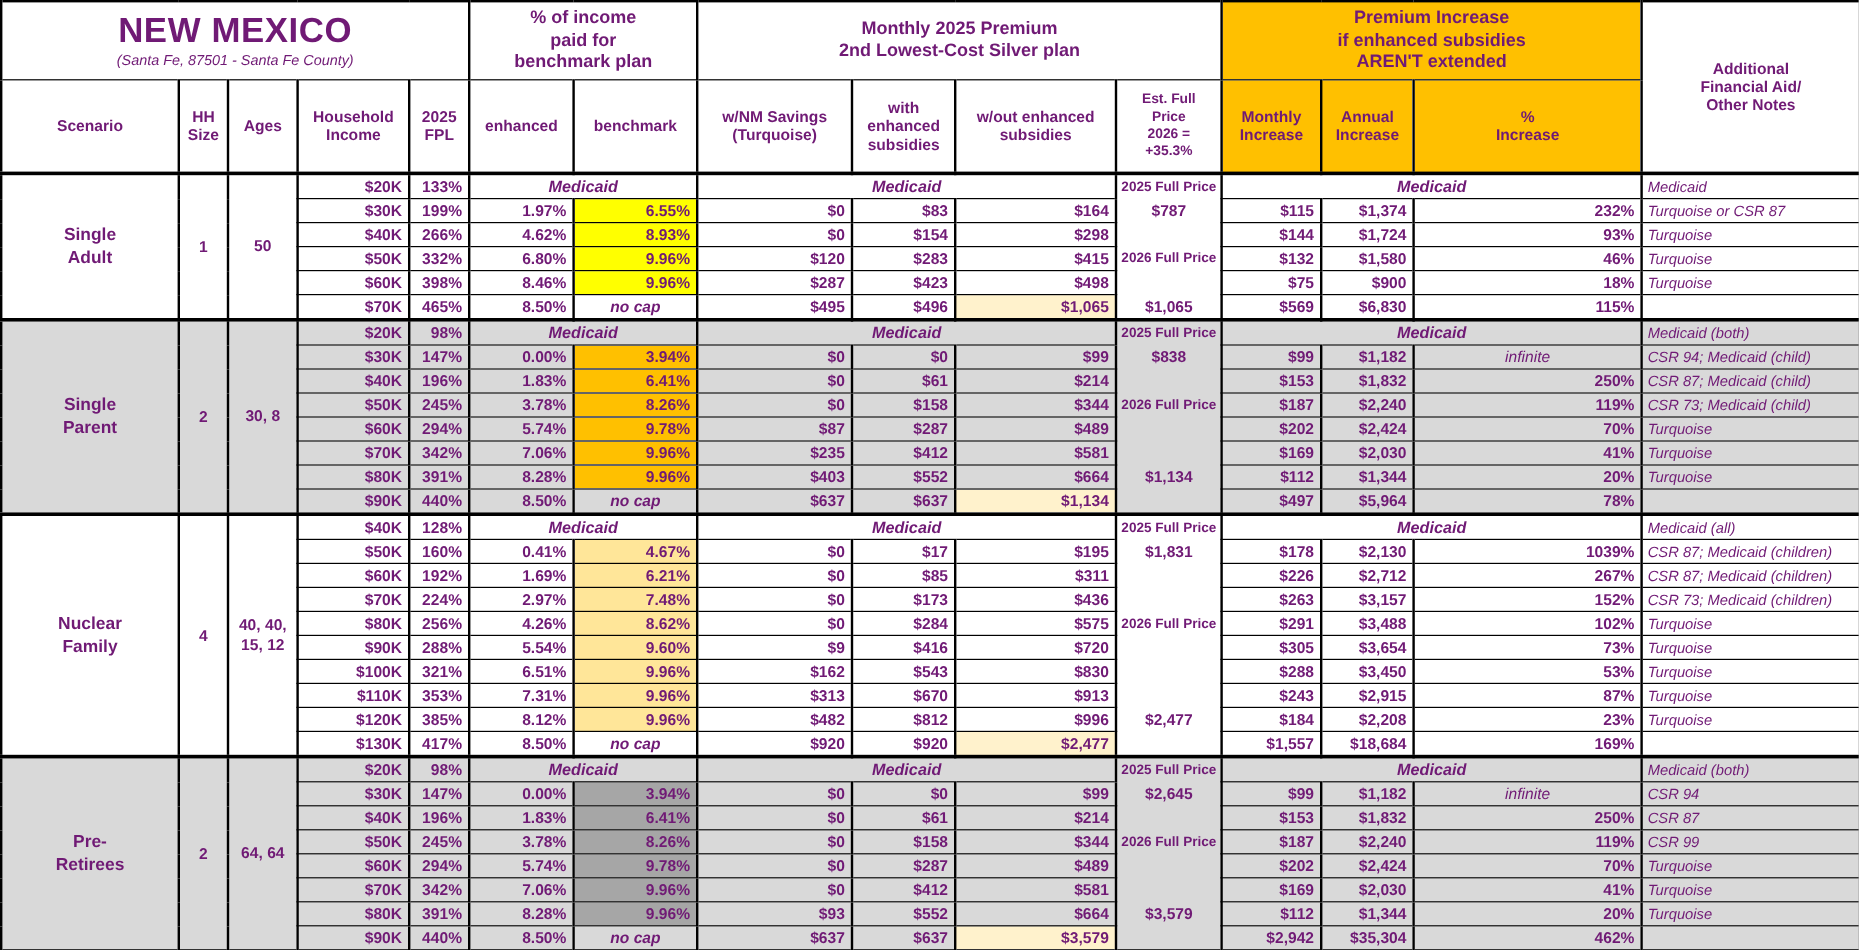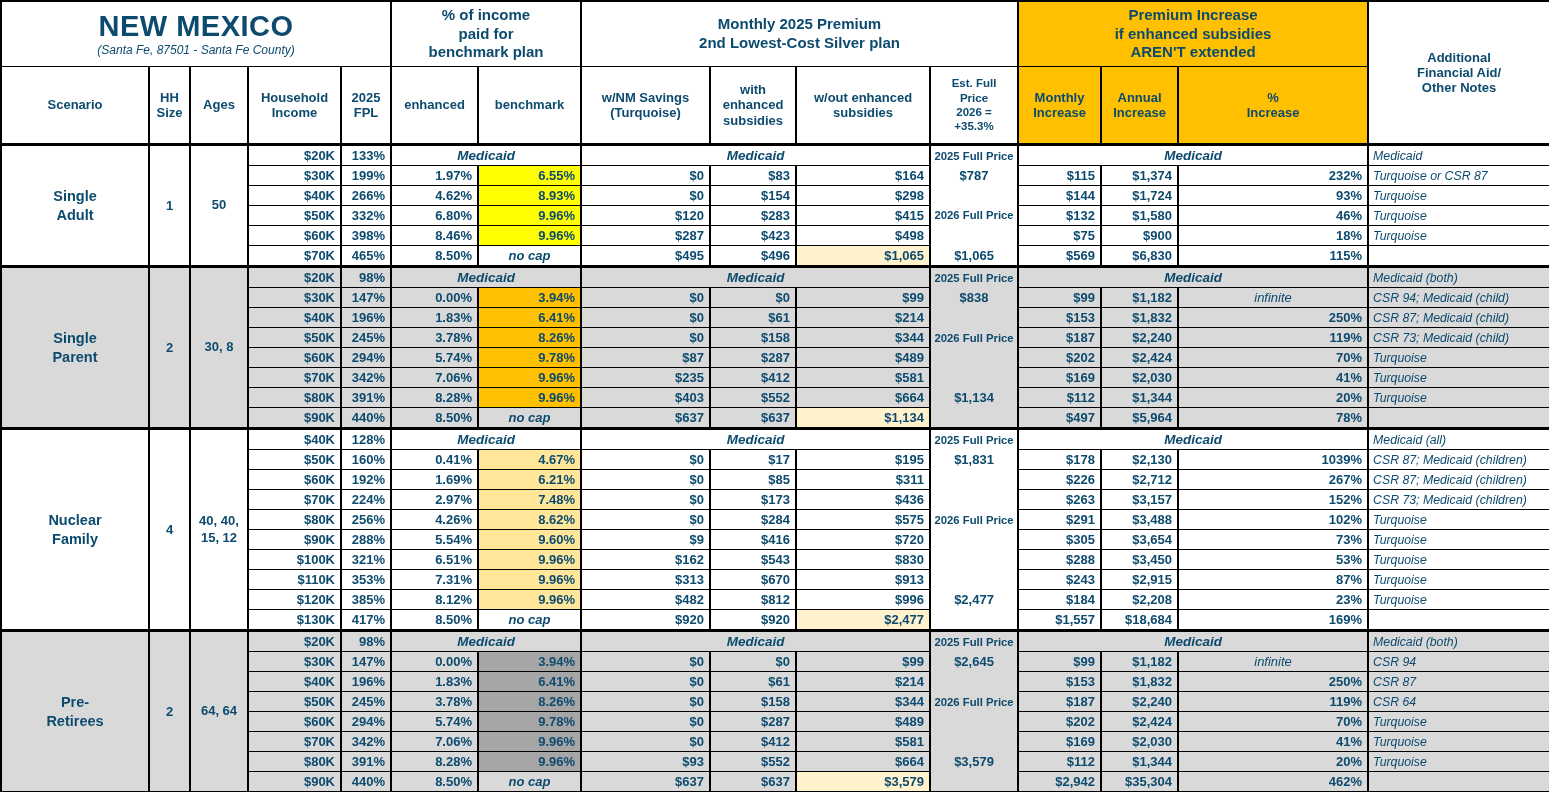--- a/index.html
+++ b/index.html
@@ -1,16 +1,16 @@
 <!DOCTYPE html>
 <html><head>
 <meta charset="utf-8">
 <style>
   html,body{margin:0;padding:0;background:#fff;}
-  .sheet{width:1549px;font-family:"Liberation Sans",sans-serif;color:#0c4a6e;}
+  .sheet{width:1549px;font-family:"Liberation Sans",sans-serif;color:#701a75;}
   table{border-collapse:collapse;table-layout:fixed;width:1549px;border:2px solid #000;}
   th,td{border:1px solid #000;border-left-width:2px;border-right-width:2px;overflow:hidden;vertical-align:middle;}
   thead{border-bottom:3px solid #000;}
   tbody{border-top:3px solid #000;}
   thead th{background:#fff;font-weight:bold;text-align:center;padding:0 2px;}
   tr.band1 th{height:64px;}
   tr.band2 th{height:76px;}
   .grp{font-size:15px;white-space:pre-line;line-height:1.25;}
   .sub{font-size:13px;white-space:pre-line;line-height:1.18;}
   .sub-est{font-size:11.5px;line-height:1.25;}
@@ -493,21 +493,21 @@
           <td class="num">$50K</td>
           <td class="num">245%</td>
           <td class="num">3.78%</td>
           <td class="num" style="background: rgb(166, 166, 166);">8.26%</td>
           <td class="num">$0</td>
           <td class="num">$158</td>
           <td class="num">$344</td>
           <td class="num">$187</td>
           <td class="num">$2,240</td>
           <td class="num">119%</td>
-          <td class="note">CSR 64</td>
+          <td class="note">CSR 99</td>
         </tr>
         <tr>
           <td class="num">$60K</td>
           <td class="num">294%</td>
           <td class="num">5.74%</td>
           <td class="num" style="background: rgb(166, 166, 166);">9.78%</td>
           <td class="num">$0</td>
           <td class="num">$287</td>
           <td class="num">$489</td>
           <td class="num">$202</td>

